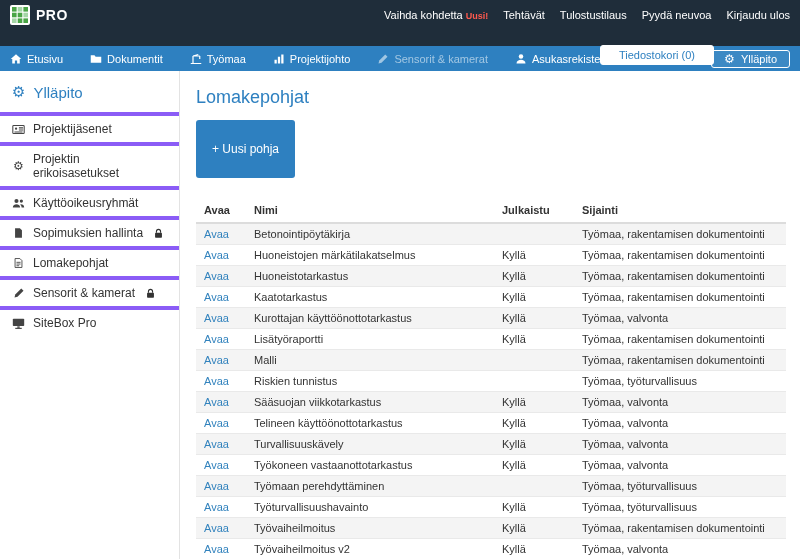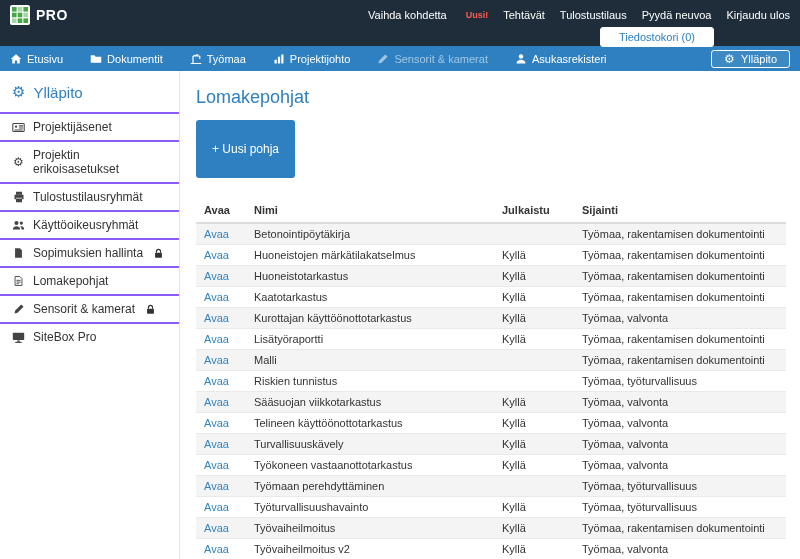--- a/index.html
+++ b/index.html
@@ -11,40 +11,40 @@
   }
   a { cursor:pointer; }
 
   
   .topbar { background:#1f2d3a; height:46px; color:#fff; }
   .topbar-row1 { display:flex; justify-content:space-between; align-items:center; height:26px; padding:3px 10px 0 10px; }
   .logo { display:flex; align-items:center; gap:6px; }
   .logo-text { font-weight:bold; font-size:14px; letter-spacing:.5px; color:#fff; }
   .top-links { display:flex; align-items:center; gap:15px; font-size:11px; }
   .top-links a { color:#fff; text-decoration:none; }
-  .link-with-badge { display:flex; align-items:center; gap:19px; }
+  .link-with-badge { display:flex; align-items:flex-end; gap:3px; }
   .new-badge { color:#ff5a4e; font-size:9px; font-weight:bold; }
   .basket-row { display:flex; justify-content:flex-end; padding-right:86px; padding-top:1px; }
-  .basket-btn { background:#fff; color:#2e80c0; border:1px solid #fff; border-radius:3px; font-size:11px; padding:3px 18px; font-family:inherit; cursor:pointer; }
+  .basket-btn { background:#fff; color:#2e80c0; border:1px solid #fff; border-radius:3px; font-size:11px; padding:3px 18px; font-family:inherit; cursor:pointer;margin-top:18px; }
 
   
   .mainnav { background:#2e80c0; height:25px; display:flex; align-items:center; padding:0 10px; gap:27px; font-size:11px; }
   .nav-item { display:flex; align-items:center; gap:5px; color:#fff; text-decoration:none; white-space:nowrap; }
   .nav-item.disabled { color:rgba(255,255,255,.55); }
   .nav-item.active { margin-left:auto; border:1px solid #fff; border-radius:3px; padding:2px 12px; background:rgba(255,255,255,.07); }
   .nicon { display:inline-flex; width:12px; height:12px; align-items:center; }
   .glyph { font-family:"DejaVu Sans", sans-serif; font-size:12px; line-height:1; }
 
   
   .layout { display:flex; height:488px; background:#fff; }
   .sidebar { width:180px; border-right:1px solid #e3e3e3; background:#fff; }
   .sidebar-title { display:flex; align-items:center; gap:8px; color:#2e80c0; font-size:15px; padding:13px 12px 11px 12px; }
   .sidebar-title .glyph { font-size:15px; color:#2e80c0; }
   .sidebar ul { list-style:none; margin:0; padding:0; font-size:12px; color:#333; }
-  .sidebar li { display:flex; align-items:center; gap:8px; padding:6px 12px; border-top:2px solid #8b5cf6; cursor:pointer; }
+  .sidebar li { display:flex; align-items:center; gap:8px; padding:6px 12px; border-top:4px solid #8b5cf6; cursor:pointer; }
   .sicon { display:inline-flex; width:13px; height:13px; color:#444; flex:0 0 13px; align-items:center; justify-content:center; }
   .sicon .glyph { font-size:12px; color:#444; }
   .lock { display:inline-flex; width:11px; height:11px; color:#333; margin-left:2px; }
 
   
   .main { flex:1; padding:10px 14px 0 16px; }
   .page-title { color:#2e80c0; font-size:18px; font-weight:normal; margin:6px 0 12px 0; }
   .new-btn { background:#2e80c0; color:#fff; border:none; border-radius:3px; font-size:12px; padding:22px 16px; font-family:inherit; cursor:pointer; margin-bottom:20px; }
   table { width:100%; border-collapse:collapse; font-size:11px; color:#333; }
   th { text-align:left; font-weight:bold; padding:6px 8px; border-bottom:2px solid #dcdcdc; background:#fff; }
@@ -168,30 +168,20 @@
         <span>Projektijäsenet</span>
       </li>
       <li>
         <span class="sicon">
             <span class="glyph">⚙</span>
           </span>
         <span>Projektin erikoisasetukset</span>
       </li>
       <li>
         <span class="sicon">
-          <svg viewBox="0 0 16 16" width="12" height="12" fill="currentColor">
-              <rect x="4" y="1" width="8" height="4"></rect>
-              <path d="M2 5h12v6h-2V9H4v2H2z"></path>
-              <rect x="4" y="10" width="8" height="5"></rect>
-            </svg>
-        </span>
-        <span>Tulostustilausryhmät</span>
-      </li>
-      <li>
-        <span class="sicon">
           <svg viewBox="0 0 16 16" width="13" height="13" fill="currentColor">
               <circle cx="5.5" cy="5" r="2.5"></circle>
               <path d="M1 13c0-3 2.5-4 4.5-4s4.5 1 4.5 4z"></path>
               <circle cx="11.5" cy="5" r="2"></circle>
               <path d="M11 9c2.2 0 4 1.2 4 4h-3.2c0-1.8-.6-3-1.8-3.6z"></path>
             </svg>
         </span>
         <span>Käyttöoikeusryhmät</span>
       </li>
       <li>

